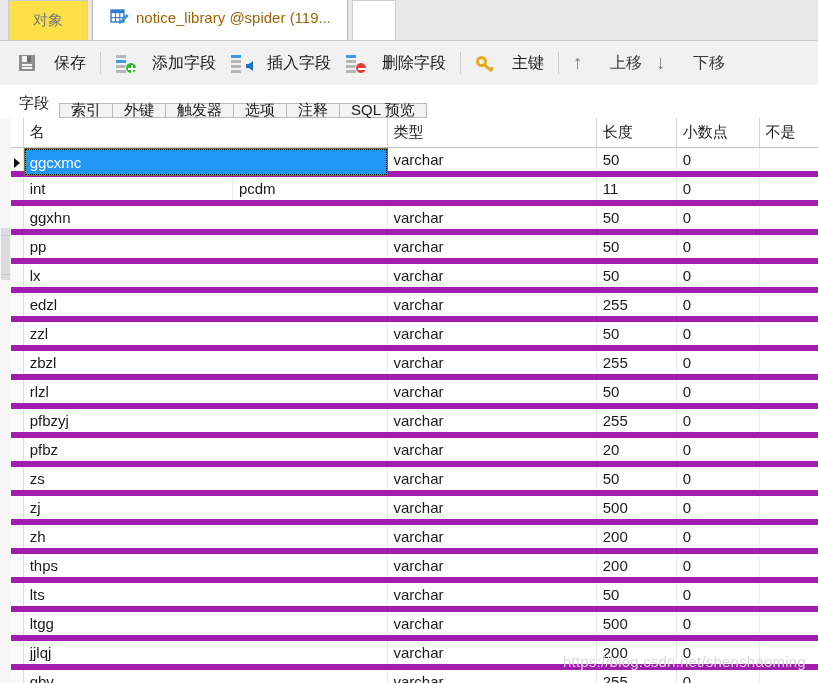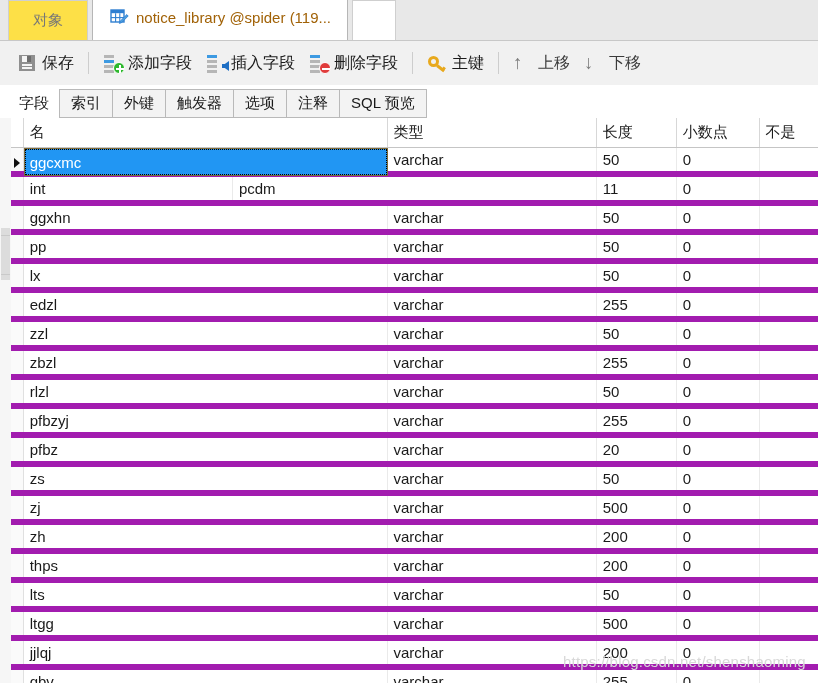--- a/index.html
+++ b/index.html
@@ -61,21 +61,21 @@
     background: #f1f1f1;
     display: flex; align-items: center;
     padding-left: 10px;
   }
   .tb-btn {
     display: flex; align-items: center;
     height: 32px; padding: 0 7px;
     font-size: 16px; color: #1a1a1a;
     white-space: nowrap; cursor: default;
   }
-  .tb-btn .lbl { margin-left: 5px; }
+  .tb-btn .lbl { margin-left: 17px; }
   .tb-sep {
     width: 1px; height: 22px;
     background: #cdcdcd;
     margin: 0 7px;
   }
   .tb-btn.dim { color: #3a3a3a; }
 
   
   .ic { position: relative; width: 20px; height: 20px; flex: 0 0 20px; }
 
@@ -159,21 +159,21 @@
 
   
   .subtabs {
     position: absolute; left: 0; top: 85px;
     width: 818px; height: 33px;
     background: #ffffff;
     display: flex; align-items: flex-end;
     padding-left: 8px;
   }
   .stab {
-    height: 29px;
+    height: 15px;
     display: flex; align-items: center;
     padding: 0 11px;
     font-size: 15px; color: #1a1a1a;
     border: 1px solid #b9b9b9;
     border-bottom: 1px solid #b9b9b9;
     background: #f3f3f3;
     margin-right: -1px;
     white-space: nowrap;
   }
   .stab.active {

